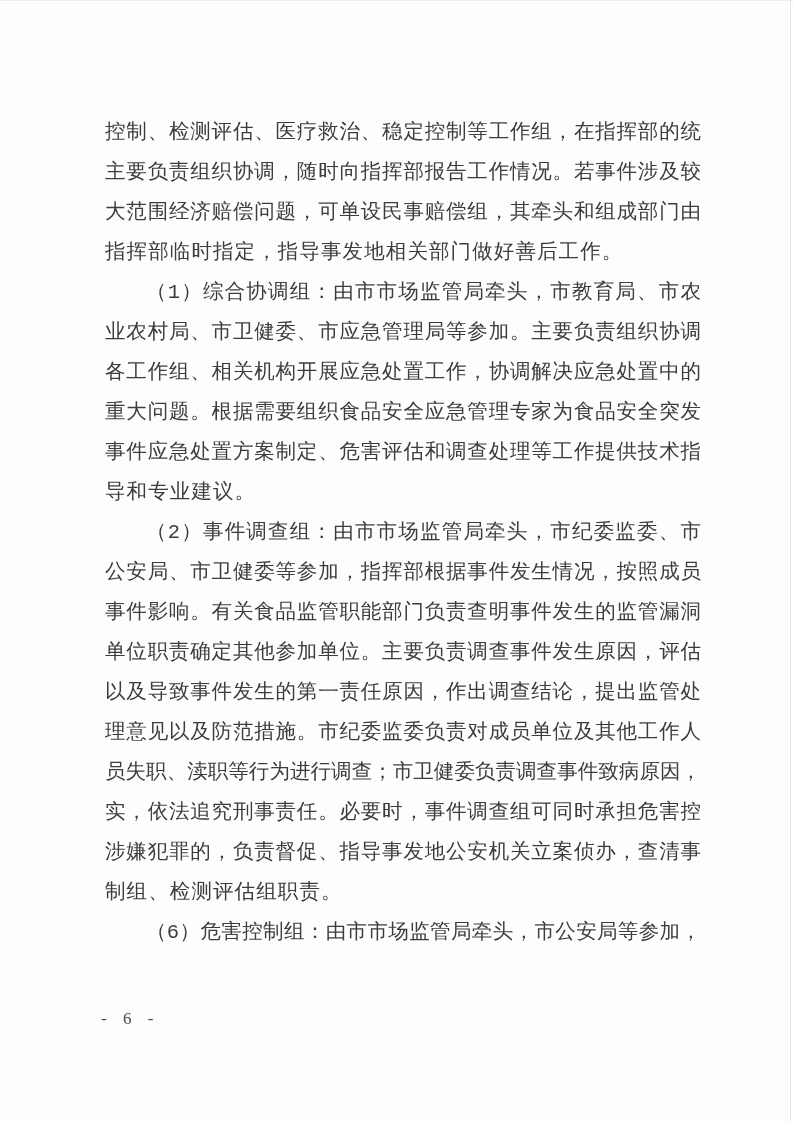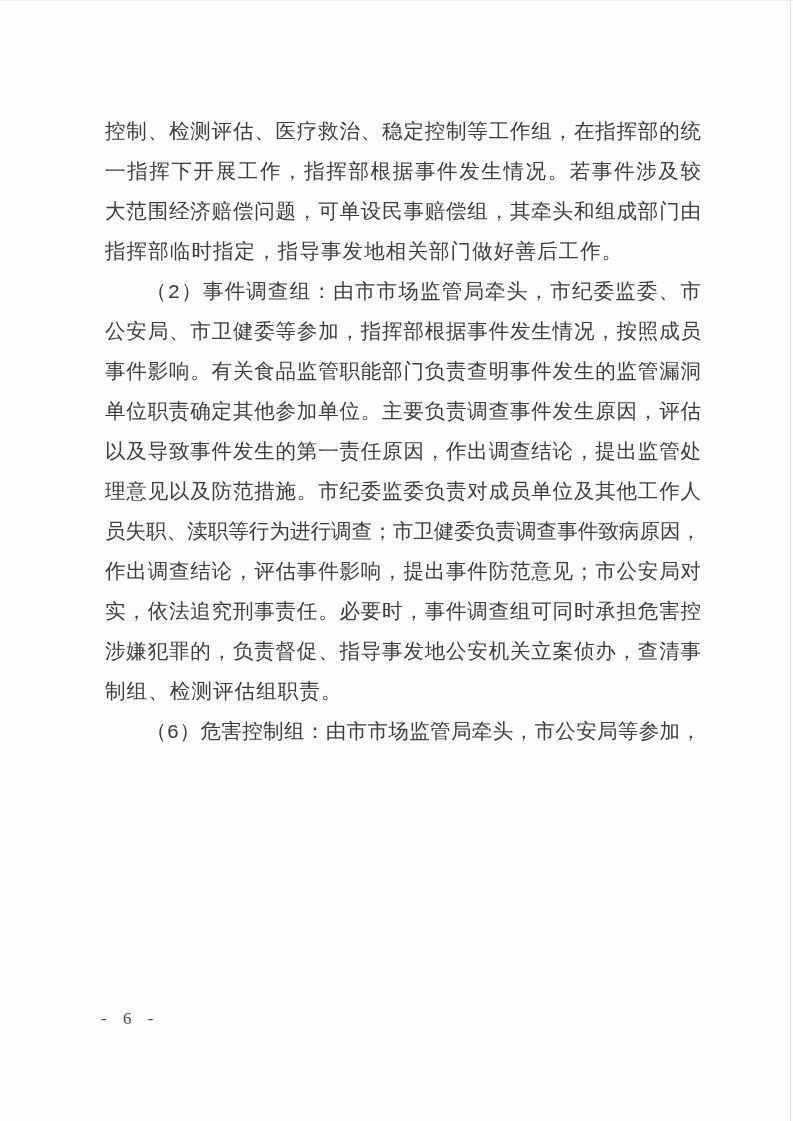--- a/index.html
+++ b/index.html
@@ -78,33 +78,40 @@
 </head>
 <body>
 
 <div class="page">
   <div class="edge-top"></div>
   <div class="edge-right"></div>
 
   <div class="doc-body" id="doc-body">
       <div class="para">
         <div class="line">控制、检测评估、医疗救治、稳定控制等工作组，在指挥部的统</div>
-        <div class="line">一指挥下开展工作，指挥部根据事件发生情况。若事件涉及较</div>
+        <div class="line">主要负责组织协调，随时向指挥部报告工作情况。若事件涉及较</div>
         <div class="line">大范围经济赔偿问题，可单设民事赔偿组，其牵头和组成部门由</div>
         <div class="line end">指挥部临时指定，指导事发地相关部门做好善后工作。</div>
+      </div>
+      <div class="para">
+        <div class="line indent">（1）综合协调组：由市市场监管局牵头，市教育局、市农</div>
+        <div class="line">业农村局、市卫健委、市应急管理局等参加。主要负责组织协调</div>
+        <div class="line">各工作组、相关机构开展应急处置工作，协调解决应急处置中的</div>
+        <div class="line">重大问题。根据需要组织食品安全应急管理专家为食品安全突发</div>
+        <div class="line">事件应急处置方案制定、危害评估和调查处理等工作提供技术指</div>
+        <div class="line end">导和专业建议。</div>
       </div>
       <div class="para">
         <div class="line indent">（2）事件调查组：由市市场监管局牵头，市纪委监委、市</div>
         <div class="line">公安局、市卫健委等参加，指挥部根据事件发生情况，按照成员</div>
         <div class="line">事件影响。有关食品监管职能部门负责查明事件发生的监管漏洞</div>
         <div class="line">单位职责确定其他参加单位。主要负责调查事件发生原因，评估</div>
         <div class="line">以及导致事件发生的第一责任原因，作出调查结论，提出监管处</div>
         <div class="line">理意见以及防范措施。市纪委监委负责对成员单位及其他工作人</div>
         <div class="line">员失职、渎职等行为进行调查；市卫健委负责调查事件致病原因，</div>
-        <div class="line">作出调查结论，评估事件影响，提出事件防范意见；市公安局对</div>
         <div class="line">实，依法追究刑事责任。必要时，事件调查组可同时承担危害控</div>
         <div class="line">涉嫌犯罪的，负责督促、指导事发地公安机关立案侦办，查清事</div>
         <div class="line end">制组、检测评估组职责。</div>
       </div>
       <div class="para">
         <div class="line indent">（6）危害控制组：由市市场监管局牵头，市公安局等参加，</div>
       </div>
     </div>
 
   <div class="page-number">- 6 -</div>

